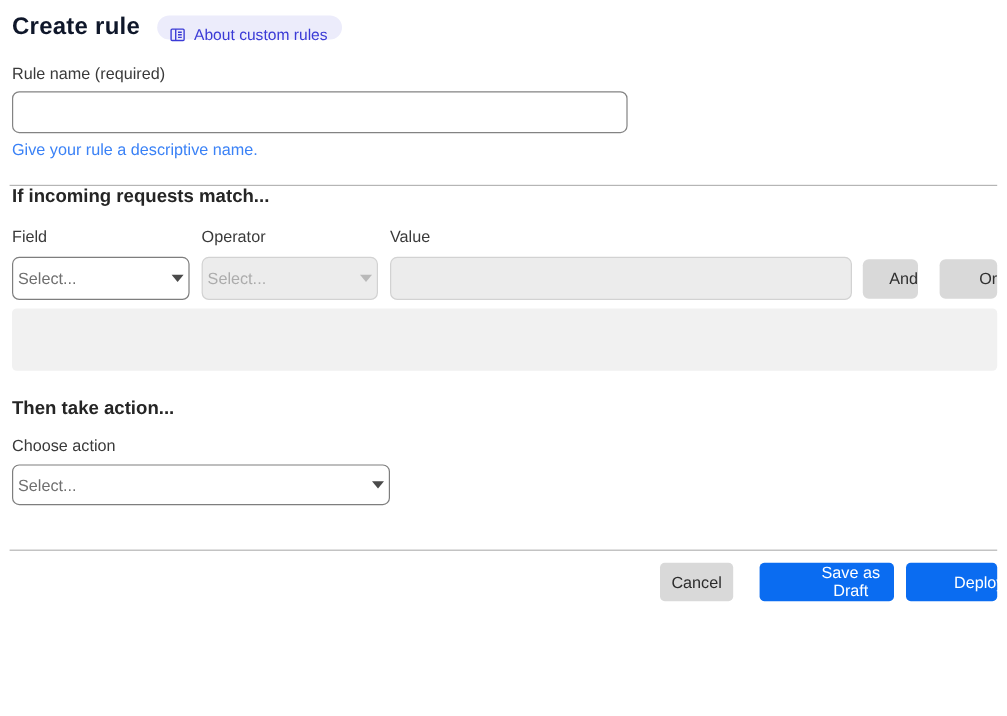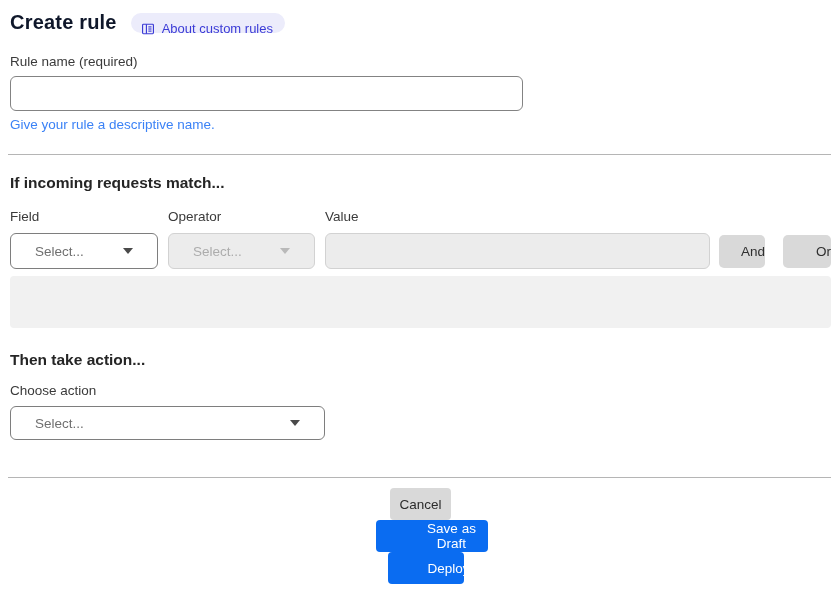--- a/index.html
+++ b/index.html
@@ -37,21 +37,21 @@
 
   
   .text-input {
     display: block; width: 513px; height: 35px;
     border: 1px solid #838383; border-radius: 6px;
     padding: 0 10px; font-size: 13.5px; color: #2e2e2e;
     background: #fff; outline: none; font-family: inherit;
   }
   .select {
     display: flex; align-items: center; justify-content: space-between;
-    height: 36px; border-radius: 6px; padding: 0 24px;
+    height: 36px; border-radius: 6px; padding: 0 4px;
     font-size: 13.5px; cursor: pointer; user-select: none;
   }
   .select.enabled { background: #fff; border: 1px solid #7e7e7e; color: #6f6f6f; }
   .select.disabled { background: #ececec; border: 1px solid #d2d2d2; color: #acacac; cursor: default; }
   .chevron {
     width: 0; height: 0;
     border-left: 5px solid transparent; border-right: 5px solid transparent;
     border-top: 6px solid #4a4a4a;
   }
   .select.disabled .chevron { border-top-color: #b9b9b9; }
@@ -90,21 +90,21 @@
     font-size: 13px; color: #555; padding: 8px 10px;
   }
 
   
   .action-heading { margin-top: 23px; }
   .choose-label { margin-top: 14px; }
   .action-select { width: 315px; height: 34px; margin-top: 7px; }
 
   
   .footer-divider { margin-top: 37px; }
-  .footer-row { display: flex; justify-content: flex-end; align-items: center; margin-top: 10px; flex-direction: column; }
+  .footer-row { display: flex; justify-content: flex-end; align-items: center; margin-top: 10px; }
   .btn {
     height: 32px; border: none; border-radius: 4px;
     font-size: 13.5px; font-family: inherit; cursor: pointer;
   }
   .btn-grey { background: #d9d9d9; color: #2c2c2c; width: 61px; }
   .btn-blue { background: #0a6cf1; color: #ffffff; padding-left: 40px; }
   .btn-save { width: 112px; margin-left: 22px; }
   .btn-deploy { width: 76px; margin-left: 10px; }
 </style>
 </head>
@@ -127,21 +127,21 @@
       <span>About custom rules</span>
     </button>
   </div>
 
   <div class="field-label" style="margin-top:18px">Rule name (required)</div>
   <input class="text-input" style="margin-top: 6px;" type="text" value="">
   <div class="helper-text">Give your rule a descriptive name.</div>
 
   <hr class="divider" style="margin-top:21px">
 
-  <h2 class="section-heading" style="margin-top:19px">If incoming requests match...</h2>
+  <h2 class="section-heading" style="">If incoming requests match...</h2>
 
   <div class="match-row">
     <div class="match-group g-field">
       <div class="field-label">Field</div>
       <div class="select enabled">
         <span>Select...</span>
         <span class="chevron"></span>
       </div>
     </div>
 

